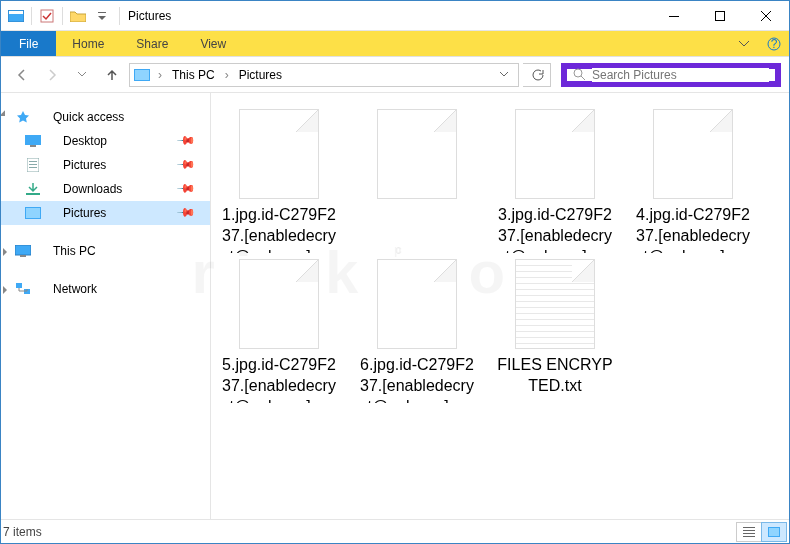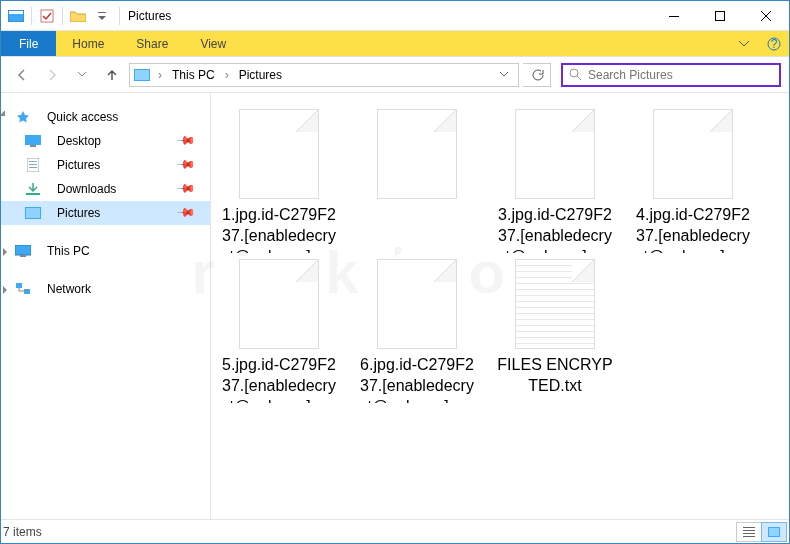--- a/index.html
+++ b/index.html
@@ -30,28 +30,28 @@
 
 .navrow { height:36px; display:flex; align-items:center; padding:4px 8px; gap:4px; border-bottom:1px solid #e5e5e5;}
 .navbtn { width:26px; height:26px; display:flex; align-items:center; justify-content:center; color:#999;}
 .navbtn.enabled{color:#555;}
 .addr { flex:1; height:24px; border:1px solid #ccc; display:flex; align-items:center; padding:0 4px; gap:4px;}
 .addr .crumb{color:#000;padding:0 2px;}
 .addr .chev{color:#888;padding:0 4px;}
 .addr .aicon{width:16px;height:16px;display:flex;align-items:center;justify-content:center;}
 .addr .drop{color:#666;padding:0 6px;}
 .refresh{width:28px;height:24px;border:1px solid #ccc;border-left:none;display:flex;align-items:center;justify-content:center;color:#555;}
-.search{width:220px;height:24px;border:2px solid #6d28d9;margin-left:6px;display:flex;align-items:center;padding:0 6px;color:#888;gap:6px;}
+.search{width:220px;height:24px;border:6px solid #6d28d9;margin-left:6px;display:flex;align-items:center;padding:0 6px;color:#888;gap:6px;}
 .search input{border:none;outline:none;flex:1;font-size:12px;}
 
 
 .body { flex:1; display:flex; min-height:0;}
 .side { width:210px; border-right:1px solid #e5e5e5; padding:12px 0; overflow:auto;}
 .side .grp{margin-bottom:14px;}
-.side .item{height:24px;display:flex;align-items:center;padding-left:24px;gap:16px;position:relative;text-align:right;}
+.side .item{height:24px;display:flex;align-items:center;padding-left:24px;gap:22px;position:relative;text-align:right;}
 .side .item.sel{background:#cde8ff;}
 .side .item .pin{position:absolute;right:16px;color:#888;transform:rotate(45deg);}
 .side .item.head{padding-left:14px;}
 .side .item.head::before{content:"";position:absolute;left:2px;top:9px;border:4px solid transparent;border-left-color:#888;}
 .side .item.head.open::before{transform:rotate(45deg);left:0;top:7px;}
 .side .ic{width:16px;height:16px;display:inline-flex;align-items:center;justify-content:center;}
 
 .content { flex:1; overflow:auto; padding:16px 8px; position:relative; z-index:1;}
 .grid{display:flex;flex-wrap:wrap;gap:6px 18px;align-content:flex-start;}
 .file{width:120px;display:flex;flex-direction:column;align-items:center;text-align:center;}

